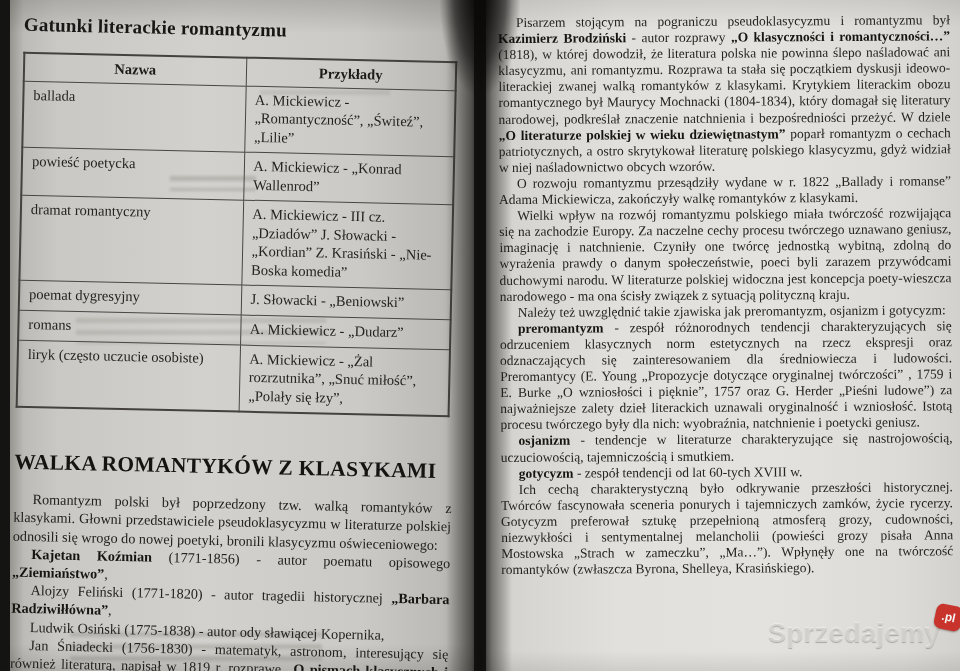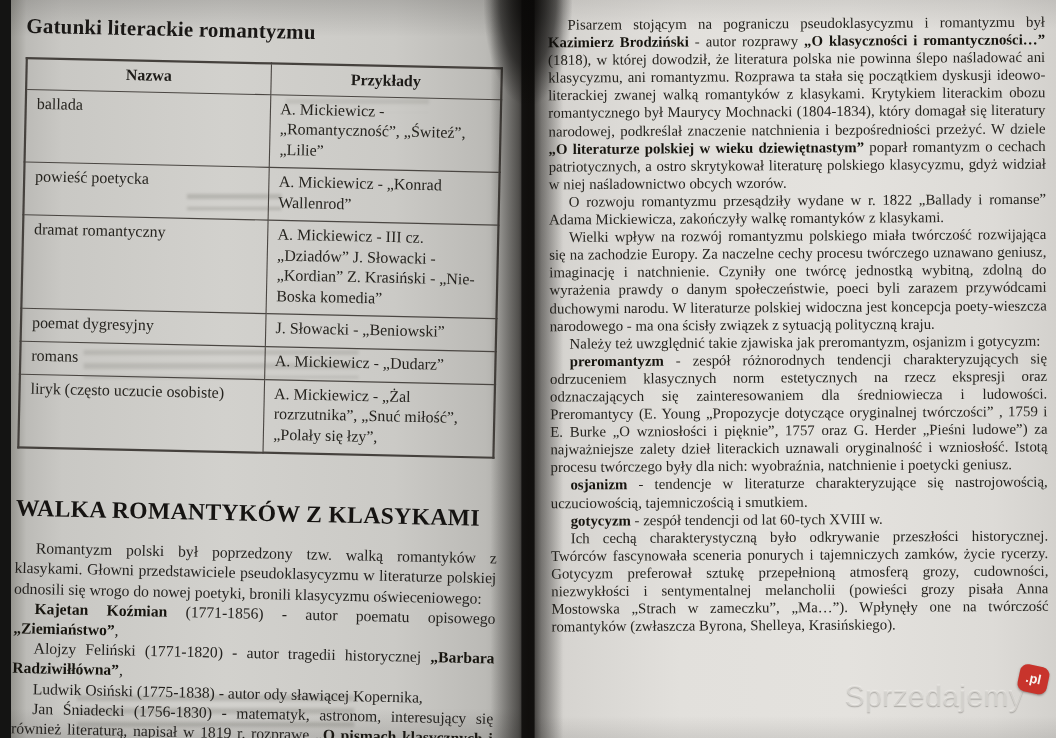--- a/index.html
+++ b/index.html
@@ -94,21 +94,21 @@
   .sm2 { left:66px;  top:318px; width:250px; height:26px; }
   .sm3 { left:60px;  top:632px; width:252px; height:30px; opacity:.20; }
   .sm4 { left:250px; top:90px;  width:130px; height:12px; opacity:.12; }
 
   
   .watermark {
     position:absolute; left:282px; top:618px; z-index:7; pointer-events:none;
     font-family:"Liberation Sans", sans-serif;
   }
   .wm-text {
-    font-size:27px; font-weight:normal; letter-spacing:.5px;
+    font-size:27px; font-weight:bold; letter-spacing:.5px;
     color:rgba(248,246,242,.48);
     text-shadow:0 1px 1px rgba(70,66,60,.35), 0 0 2px rgba(255,255,255,.25);
     text-align:center;
   }
   .wm-badge {
     position:absolute; right:-22px; top:-13px;
     width:27px; height:25px; border-radius:7px;
     background:#c8342c; color:#f7f4f0;
     font-size:12px; font-weight:bold; line-height:25px; text-align:center;
     transform:rotate(12deg);

